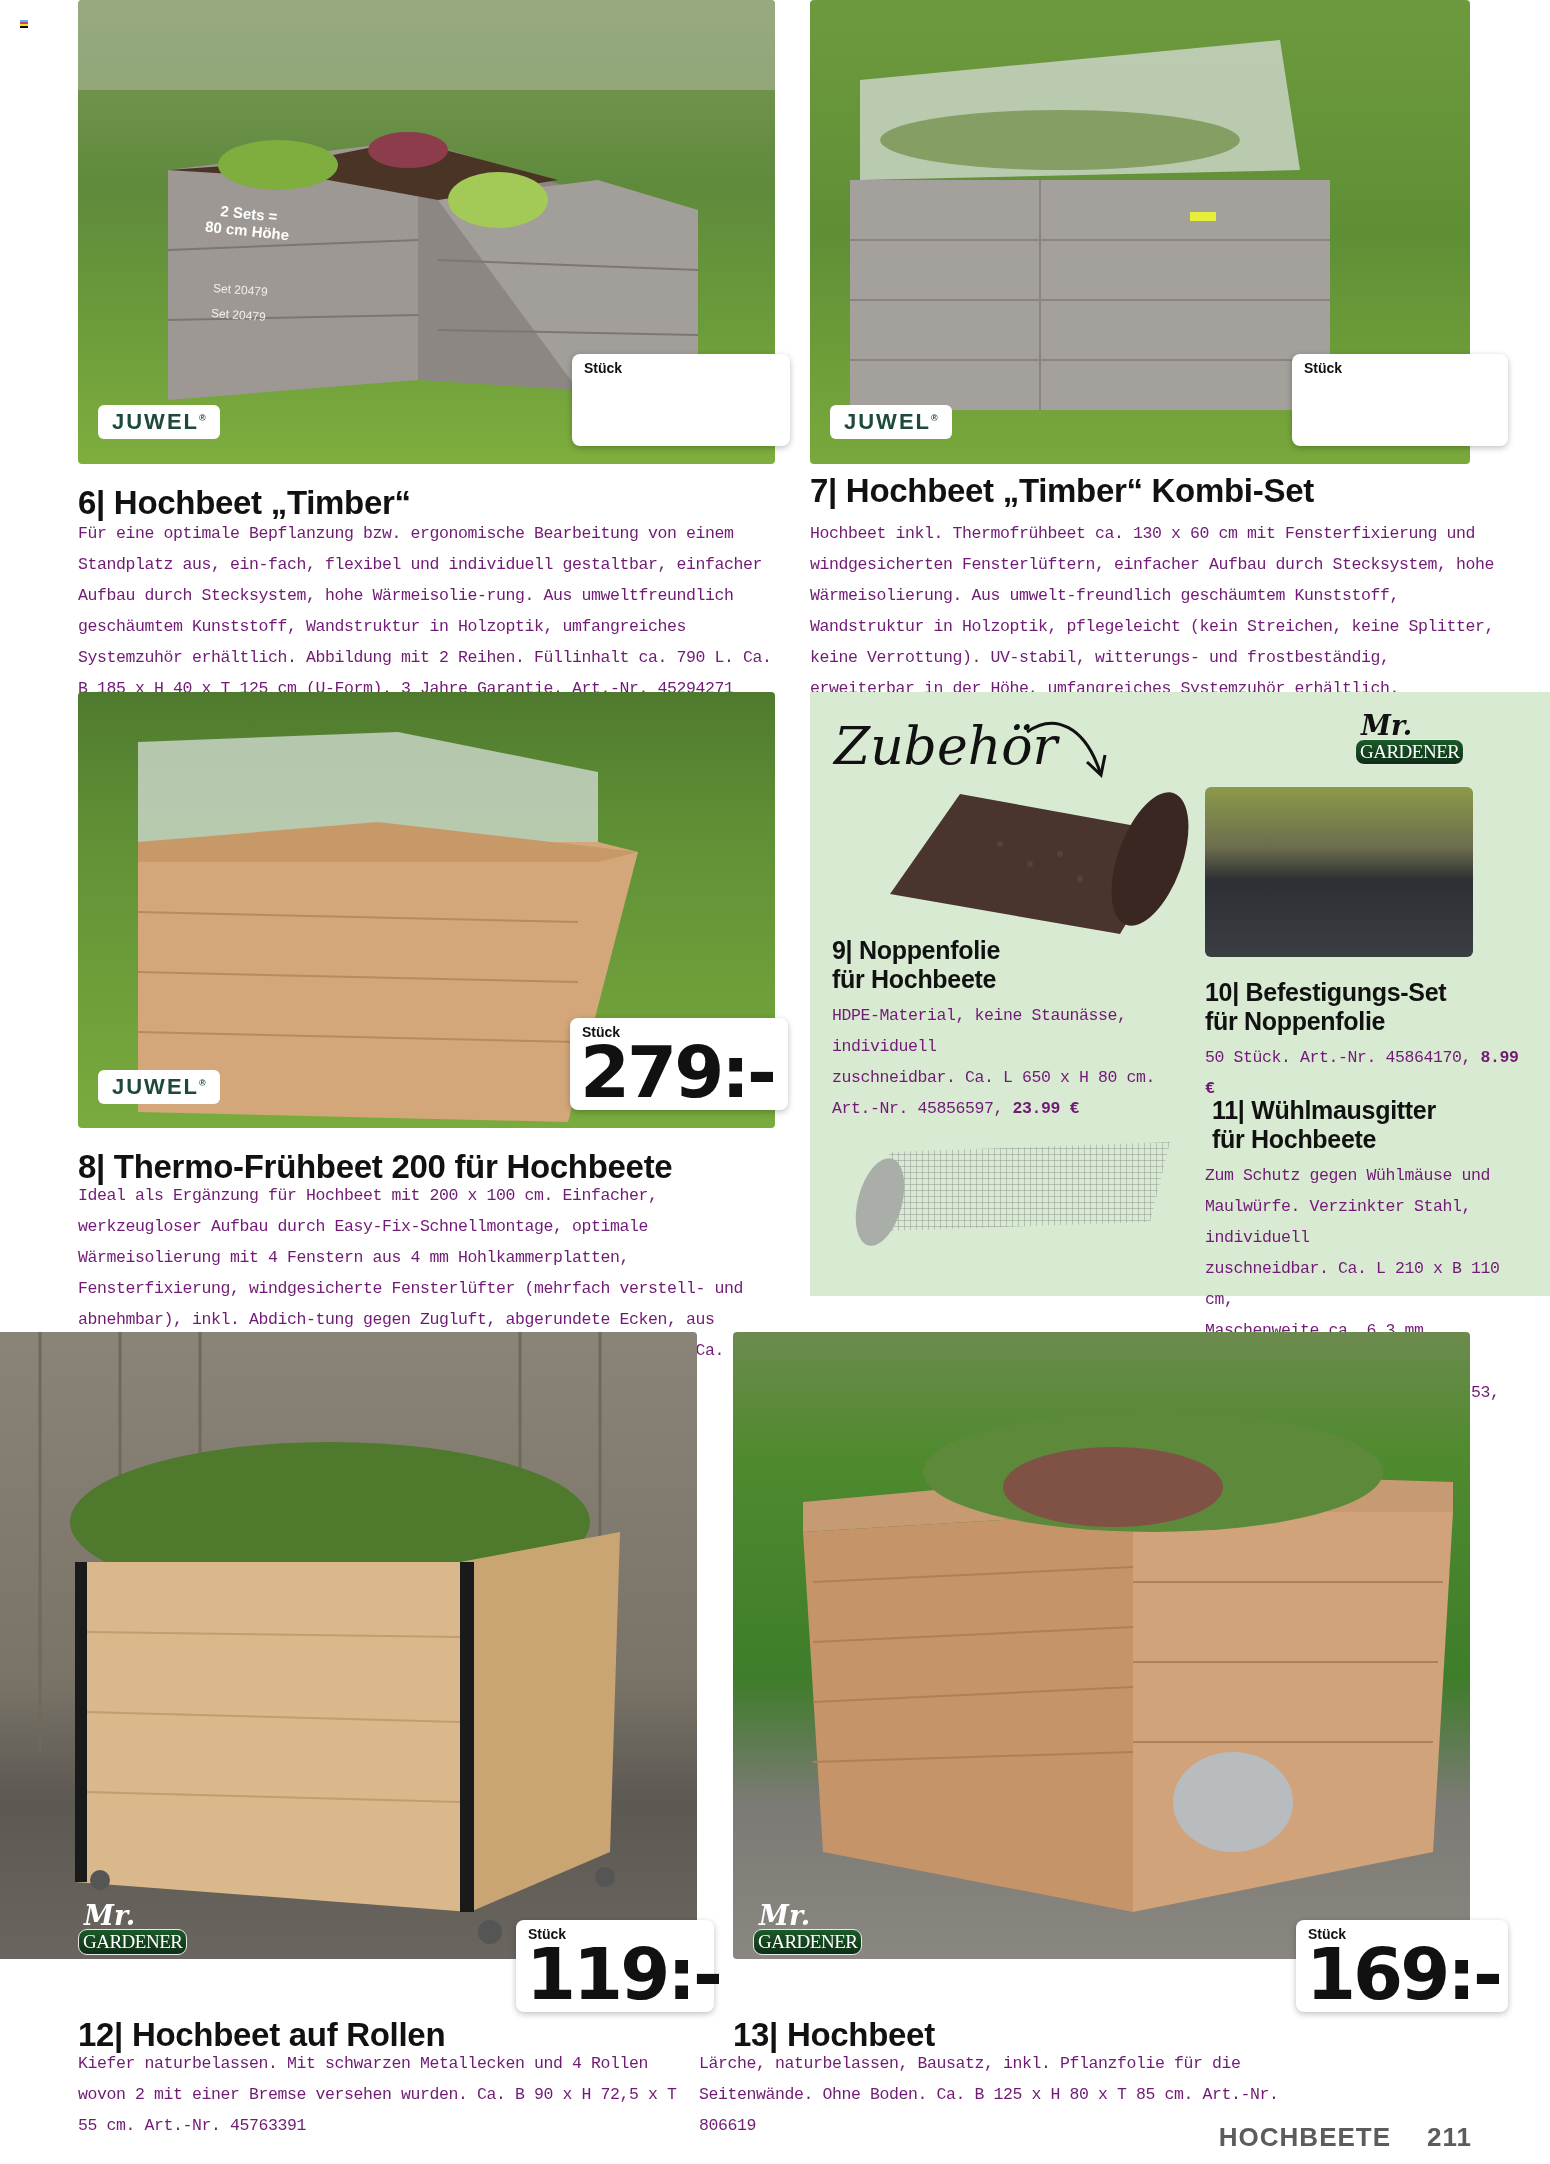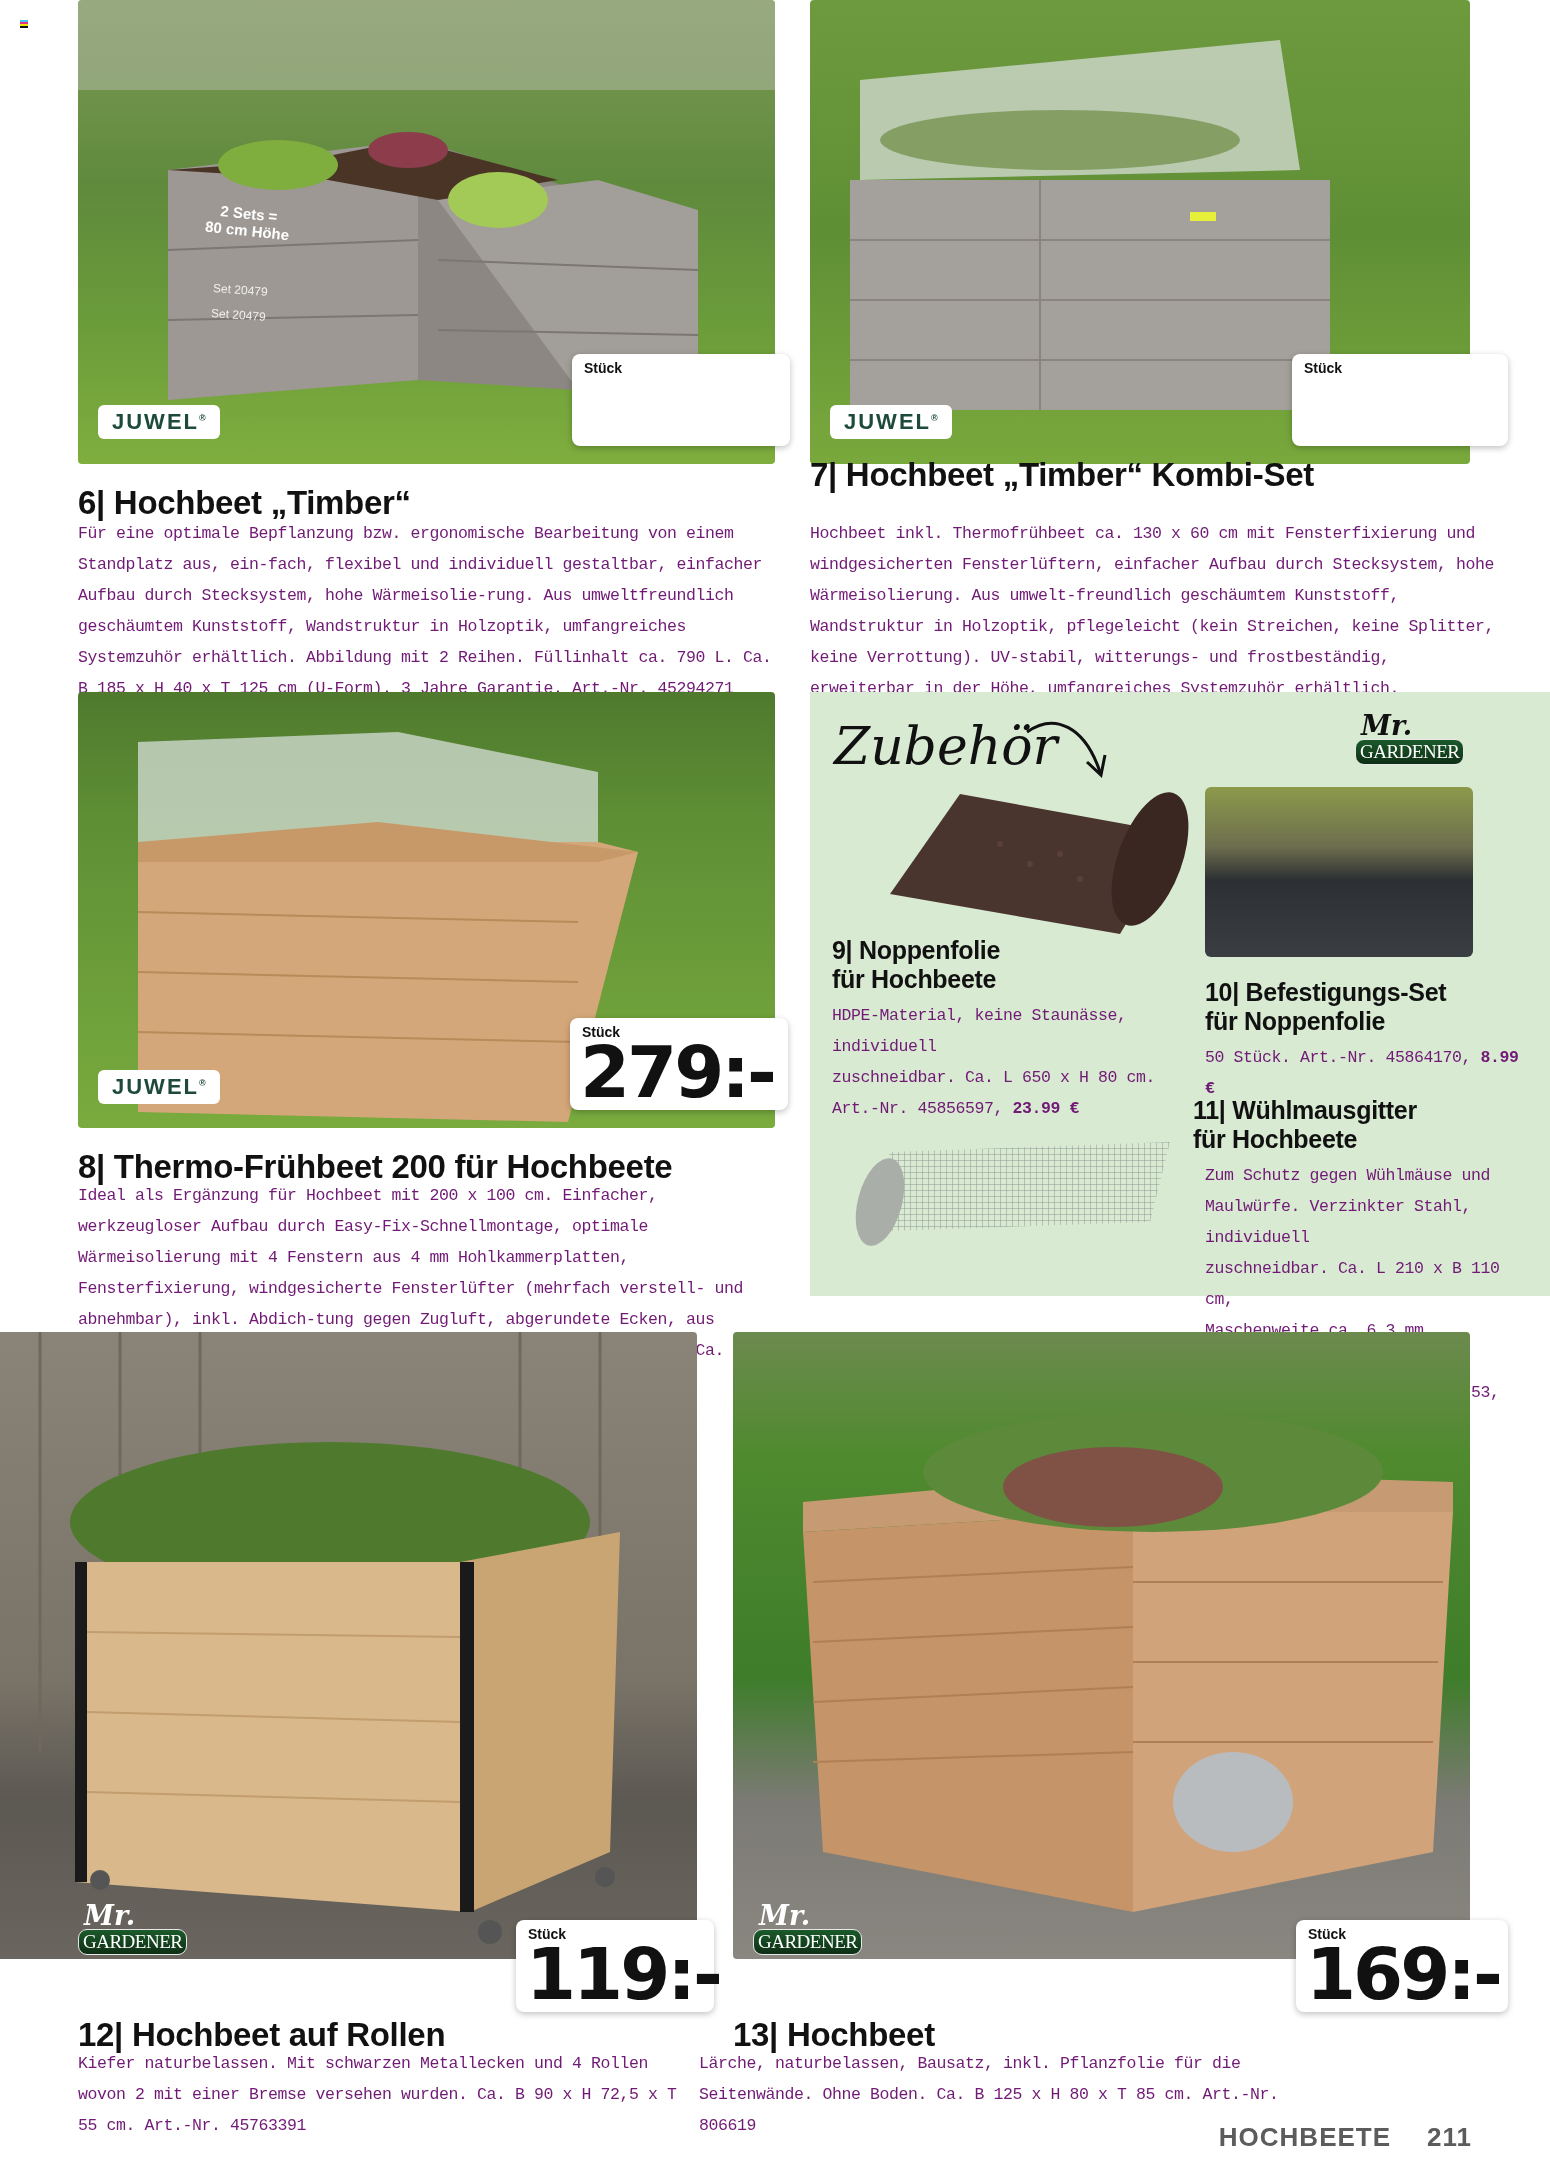--- a/index.html
+++ b/index.html
@@ -76,21 +76,21 @@
         <line x1="230" y1="180" x2="230" y2="410"></line>
       </g>
     <ellipse cx="250" cy="140" rx="180" ry="30" fill="#6d8c44" opacity="0.7"></ellipse>
     <rect x="380" y="212" width="26" height="9" fill="#e6f03a"></rect>
   </svg>
   <div class="brand-juwel" style="left:20px; top:405px;"><span>JUWEL</span><sup>®</sup></div>
 </div>
 <div class="price-box" style="left:1292px; top:354px; width:178px; height:92px;">
   <div class="price-label">Stück</div>
 </div>
-<div class="title" style="left:810px; top:456px;">7| Hochbeet „Timber“ Kombi-Set</div>
+<div class="title" style="left:810px; top:472px;">7| Hochbeet „Timber“ Kombi-Set</div>
 <div class="desc" style="left:810px; top:518px; width:690px;">Hochbeet inkl. Thermofrühbeet ca. 130 x 60 cm mit Fensterfixierung und windgesicherten Fensterlüftern, einfacher Aufbau durch Stecksystem, hohe Wärmeisolierung. Aus umwelt-freundlich geschäumtem Kunststoff, Wandstruktur in Holzoptik, pflegeleicht (kein Streichen, keine Splitter, keine Verrottung). UV-stabil, witterungs- und frostbeständig, erweiterbar in der Höhe, umfangreiches Systemzuhör erhältlich. Füllinhalt ca. 360 L. Ca. B 130 x H 90/100 x T 60 cm. 3 Jahre Garantie. Art.-Nr. 45304713</div>
 
 <div class="photo" style="left:78px; top:692px; width:697px; height:436px; background:linear-gradient(180deg,#4f7a2e 0%,#5f8f35 30%,#79ab3e 100%);">
   <svg width="697" height="436" viewBox="0 0 697 436">
     <polygon points="60,50 320,40 520,80 520,150 60,150" fill="#cdd8cd" opacity="0.8"></polygon>
     <polygon points="60,150 520,150 560,160 490,430 60,420" fill="#d3a779"></polygon>
     <polygon points="60,150 300,130 560,160 520,170 60,170" fill="#c89968"></polygon>
     <g stroke="#b98a5a" stroke-width="2">
         <line x1="60" y1="220" x2="500" y2="230"></line>
         <line x1="60" y1="280" x2="500" y2="290"></line>
@@ -151,21 +151,21 @@
   </svg>
 
   <div class="title" style="left:395px; top:286px; font-size:25px;">
     <div>10| Befestigungs-Set</div>
     <div>für Noppenfolie</div>
   </div>
   <div class="desc" style="left:395px; top:350px; width:330px;">
     <div><span>50 Stück. Art.-Nr. 45864170,</span> <b>8.99 €</b></div>
   </div>
 
-  <div class="title" style="left:383px; top:404px; font-size:25px;">
+  <div class="title" style="left:402px; top:404px; font-size:25px;">
     <div>11| Wühlmausgitter</div>
     <div>für Hochbeete</div>
   </div>
   <div class="desc" style="left:395px; top:468px; width:330px;">
     <div>Zum Schutz gegen Wühlmäuse und</div>
     <div>Maulwürfe. Verzinkter Stahl, individuell</div>
     <div>zuschneidbar. Ca. L 210 x B 110 cm,</div>
     <div>Maschenweite ca. 6,3 mm, Drahtstärke</div>
     <div><span>ca. 0,55 mm. Art.-Nr. 45220753,</span> <b>14.99 €</b></div>
   </div>

